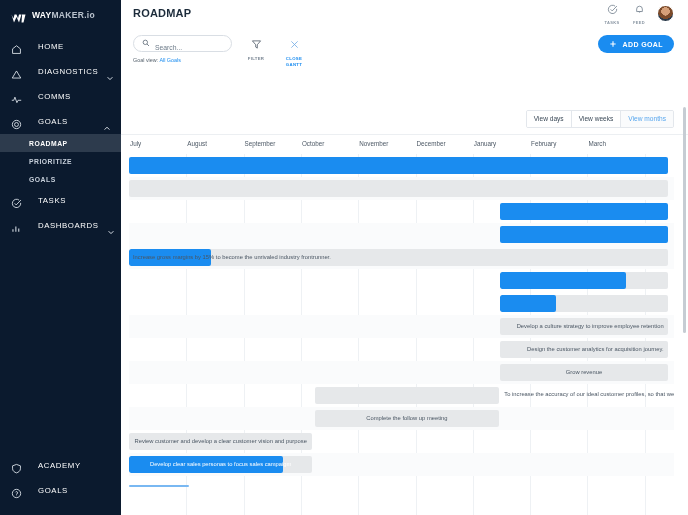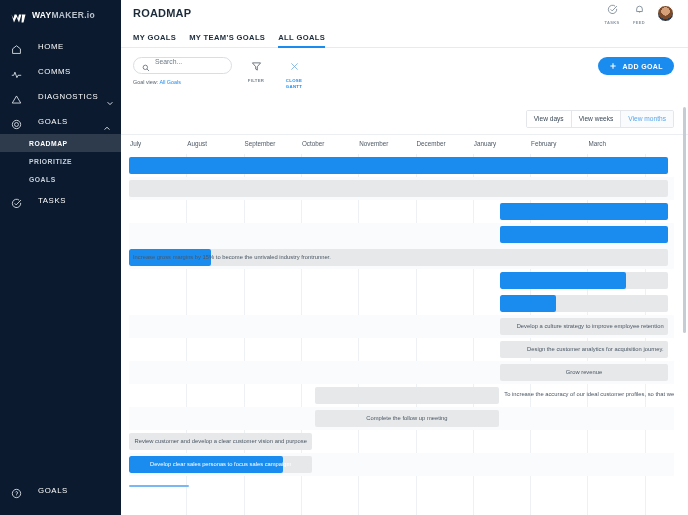--- a/index.html
+++ b/index.html
@@ -99,21 +99,21 @@
     border-bottom: 2px solid transparent; position: relative; top: 1px;
   }
   .tab.active { border-bottom-color: #1a8cf0; }
 
   .toolbar {
     padding: 9px 14px 0 12px; display: flex; align-items: flex-start;
     position: relative;
   }
   .search-box {
     width: 99px; height: 17px; border: 1px solid #d9dee4; border-radius: 9px;
-    display: flex; align-items: flex-start; padding: 0 8px; gap: 5px;
+    display: flex; align-items: flex-end; padding: 0 8px; gap: 5px;
     background: #fff;
   }
   .search-box input {
     border: none; outline: none; font-size: 6.8px; color: #2d3b4d;
     width: 100%; font-family: "Liberation Sans", sans-serif; background: transparent;
   }
   .search-box input::placeholder { color: #6d7b89; }
   .tool-btn {
     display: flex; flex-direction: column; align-items: center;
     margin-left: 10px; cursor: pointer; width: 28px; padding-top: 1px;
@@ -221,35 +221,35 @@
 
     <nav class="nav">
       <div class="nav-item">
         <span class="nav-ico"><svg viewBox="0 0 14 14" width="11" height="11" fill="none" stroke="#dfe5ec" stroke-width="1.1">
               <path d="M2 6.2 L7 2.2 L12 6.2 V12 H2 Z"></path>
             </svg></span>
         <span class="lbl">HOME</span>
       </div>
       <div class="nav-item">
         <span class="nav-ico"><svg viewBox="0 0 14 14" width="11" height="11" fill="none" stroke="#dfe5ec" stroke-width="1.1">
-              <path d="M1 8 L3.5 8 L5 4 L7.5 11 L9 8 L13 8"></path>
-            </svg></span>
-        <span class="lbl">COMMS</span>
-      </div>
-      <div class="nav-item">
-        <span class="nav-ico"><svg viewBox="0 0 14 14" width="11" height="11" fill="none" stroke="#dfe5ec" stroke-width="1.1">
               <path d="M7 2.5 L12.4 11.5 H1.6 Z"></path>
             </svg></span>
         <span class="lbl">DIAGNOSTICS</span>
         <span class="chev"><svg viewBox="0 0 10 10" width="8" height="8" fill="none" stroke="#dfe5ec" stroke-width="1.2">
               <path d="M2 4 L5 7 L8 4"></path>
             </svg></span>
       </div>
       <div class="nav-item">
         <span class="nav-ico"><svg viewBox="0 0 14 14" width="11" height="11" fill="none" stroke="#dfe5ec" stroke-width="1.1">
+              <path d="M1 8 L3.5 8 L5 4 L7.5 11 L9 8 L13 8"></path>
+            </svg></span>
+        <span class="lbl">COMMS</span>
+      </div>
+      <div class="nav-item">
+        <span class="nav-ico"><svg viewBox="0 0 14 14" width="11" height="11" fill="none" stroke="#dfe5ec" stroke-width="1.1">
               <circle cx="7" cy="7" r="5.3"></circle>
               <circle cx="7" cy="7" r="2.5"></circle>
             </svg></span>
         <span class="lbl">GOALS</span>
         <span class="chev"><svg viewBox="0 0 10 10" width="8" height="8" fill="none" stroke="#dfe5ec" stroke-width="1.2">
               <path d="M2 7 L5 4 L8 7"></path>
             </svg></span>
       </div>
 
       <div class="sub-item active">
@@ -262,25 +262,40 @@
         <span class="lbl">GOALS</span>
       </div>
 
       <div class="nav-item">
         <span class="nav-ico"><svg viewBox="0 0 14 14" width="11" height="11" fill="none" stroke="#dfe5ec" stroke-width="1.1">
               <path d="M12.3 6.2 A5.3 5.3 0 1 1 10.3 2.7"></path>
               <path d="M4.6 6.8 L6.6 8.8 L12.6 2.6"></path>
             </svg></span>
         <span class="lbl">TASKS</span>
       </div>
+      <div class="nav-item">
+        <span class="nav-ico"><svg viewBox="0 0 14 14" width="11" height="11" fill="none" stroke="#dfe5ec" stroke-width="1.3">
+              <path d="M2.5 11 V8 M6.2 11 V4.5 M9.9 11 V7"></path>
+            </svg></span>
+        <span class="lbl">DASHBOARDS</span>
+        <span class="chev"><svg viewBox="0 0 10 10" width="8" height="8" fill="none" stroke="#dfe5ec" stroke-width="1.2">
+              <path d="M2 4 L5 7 L8 4"></path>
+            </svg></span>
+      </div>
     </nav>
 
     <div class="nav-spacer"></div>
 
     <div class="bottom-nav">
+      <div class="nav-item">
+        <span class="nav-ico"><svg viewBox="0 0 14 14" width="11" height="11" fill="none" stroke="#dfe5ec" stroke-width="1.1">
+              <path d="M7 1.8 L12 3.6 V7.4 C12 10 9.6 11.8 7 12.6 C4.4 11.8 2 10 2 7.4 V3.6 Z"></path>
+            </svg></span>
+        <span class="lbl">ACADEMY</span>
+      </div>
       <div class="nav-item">
         <span class="nav-ico"><svg viewBox="0 0 14 14" width="11" height="11" fill="none" stroke="#dfe5ec" stroke-width="1.1">
               <circle cx="7" cy="7" r="5.3"></circle>
               <path d="M5.6 5.5 A1.5 1.5 0 1 1 7 7.6 V8.3"></path>
               <circle cx="7" cy="10" r=".5" fill="#dfe5ec" stroke="none"></circle>
             </svg></span>
         <span class="lbl">GOALS</span>
       </div>
     </div>
   </aside>
@@ -300,25 +315,20 @@
         <div class="top-act">
           <span><svg viewBox="0 0 14 14" width="11" height="11" fill="none" stroke="#6e7c8a" stroke-width="1">
                 <path d="M3.4 9.6 V6.4 A3.6 3.6 0 0 1 10.6 6.4 V9.6 Z M5.8 9.6 A1.3 1.3 0 0 0 8.2 9.6"></path>
               </svg></span>
           <span class="cap">FEED</span>
         </div>
         <div class="avatar"></div>
       </div>
     </div>
 
-    <div class="tabs">
-      <div class="tab">MY GOALS</div>
-      <div class="tab">MY TEAM'S GOALS</div>
-      <div class="tab active">ALL GOALS</div>
-    </div>
 
     <div class="toolbar">
       <div class="search-box">
         <span><svg viewBox="0 0 12 12" width="8" height="8" fill="none" stroke="#5a6773" stroke-width="1.2">
               <circle cx="5" cy="5" r="3.3"></circle>
               <path d="M7.5 7.5 L10.5 10.5"></path>
             </svg></span>
         <input type="text" placeholder="Search..." style="">
       </div>
       <div class="tool-btn">

